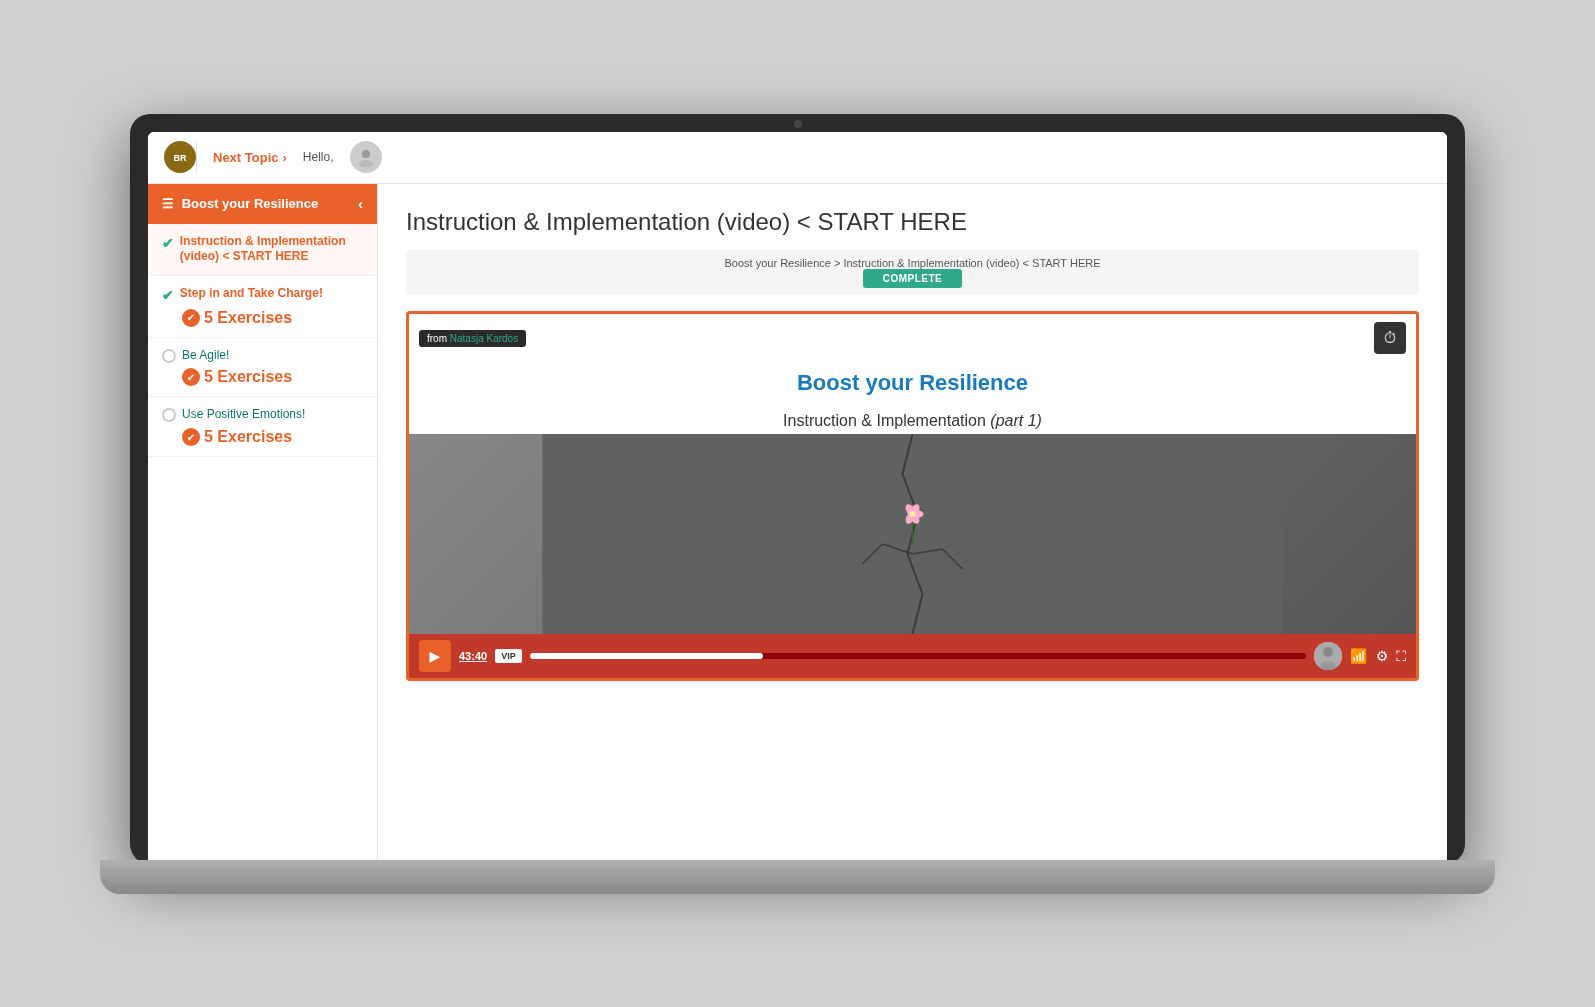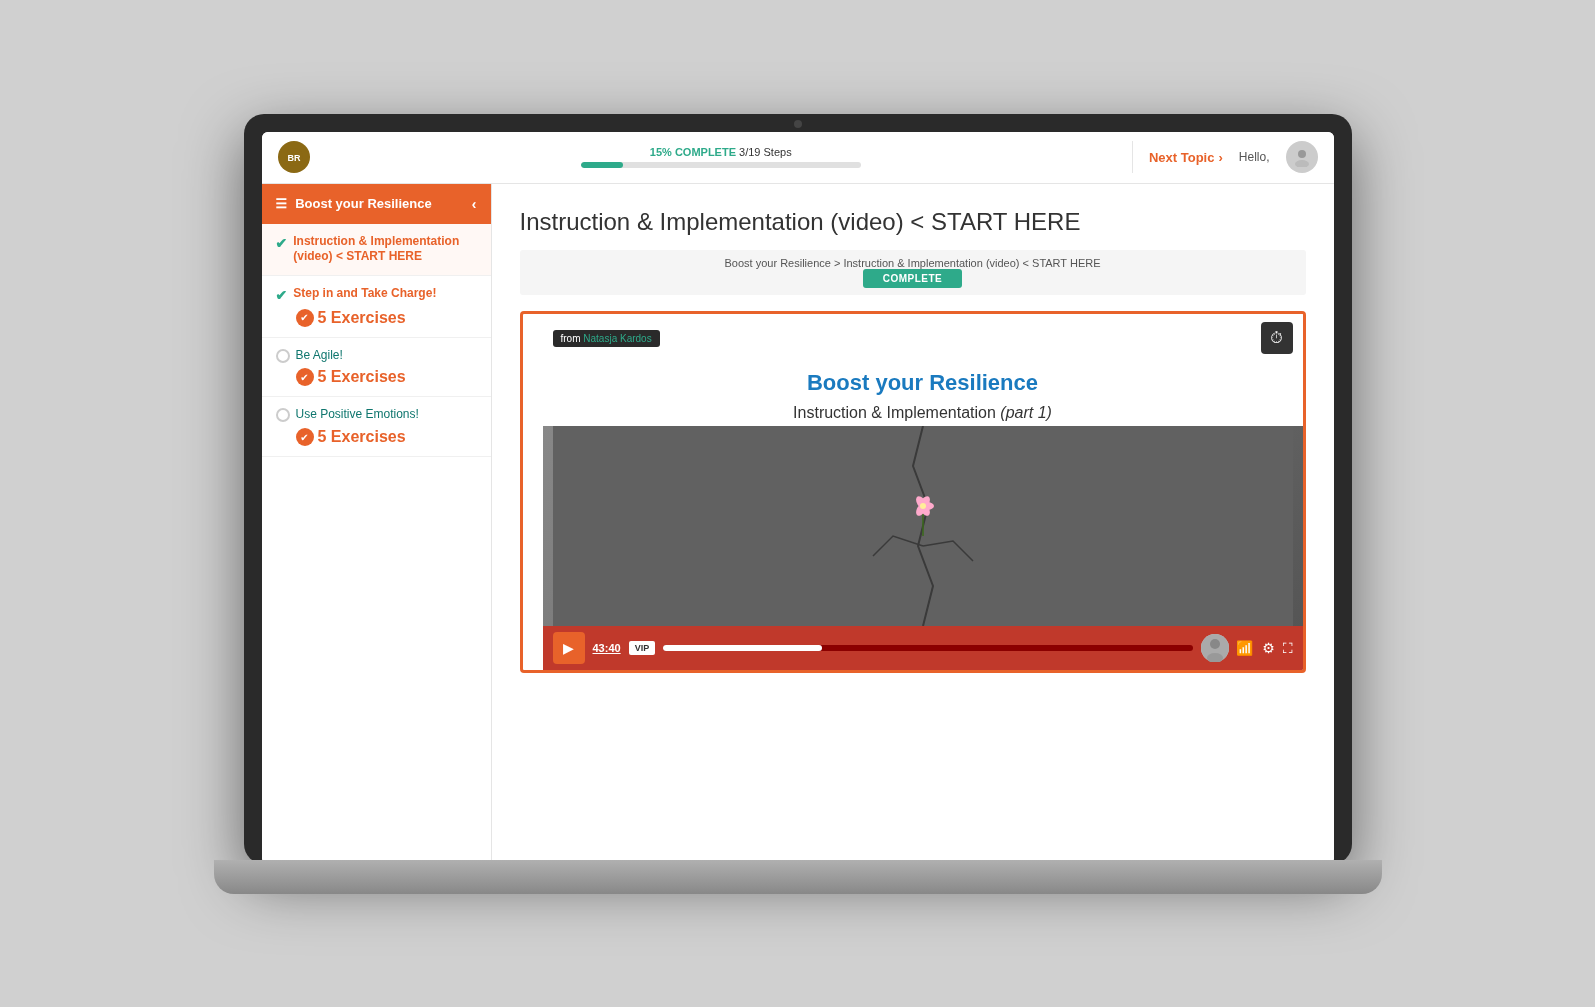--- a/index.html
+++ b/index.html
@@ -7,21 +7,21 @@
       background: #d0d0d0;
       display: flex;
       align-items: center;
       justify-content: center;
       min-height: 100vh;
       font-family: -apple-system, BlinkMacSystemFont, 'Segoe UI', Arial, sans-serif;
     }
 
     .laptop-wrapper {
       position: relative;
-      width: 1108px;
+      width: 1335px;
       height: 780px;
     }
 
     .laptop-body {
       position: absolute;
       top: 0; left: 0; right: 0; bottom: 30px;
       background: #2a2a2a;
       border-radius: 20px;
       padding: 18px 18px 0 18px;
       box-shadow: 0 20px 60px rgba(0,0,0,0.5);
@@ -301,21 +301,20 @@
       border-radius: 3px;
       letter-spacing: 0.5px;
     }
 
     
     .video-container {
       border: 3px solid #e8622a;
       border-radius: 4px;
       overflow: hidden;
       background: #fff;
-      padding-left: 20px;
     }
 
     .video-source-bar {
       background: #fff;
       padding: 8px 10px;
       display: flex;
       align-items: center;
       justify-content: space-between;
     }
 
@@ -351,21 +350,21 @@
 
     .video-main-title {
       color: #1a7abf;
       font-size: 22px;
       font-weight: 700;
     }
 
     .video-subtitle {
       font-size: 16px;
       color: #333;
-      margin-top: 8px;
+      margin-top: 16px;
     }
 
     .video-thumbnail {
       width: 100%;
       height: 200px;
       background: linear-gradient(135deg, #888 0%, #555 100%);
       position: relative;
       display: flex;
       align-items: center;
       justify-content: center;
@@ -463,29 +462,20 @@
     <div class="laptop-screen">
 
       <div class="top-nav">
         <div class="nav-logo">
           <svg width="20" height="20" viewBox="0 0 20 20">
             <circle cx="10" cy="10" r="9" fill="#8B6914"></circle>
             <text x="10" y="14" text-anchor="middle" fill="#fff" font-size="9" font-weight="bold">BR</text>
           </svg>
         </div>
 
-        <div class="nav-progress-section">
-          <div class="nav-progress-text">
-            <span class="progress-complete-label">15% COMPLETE</span>
-            <span class="progress-steps-label">3/19 Steps</span>
-          </div>
-          <div class="progress-bar-container">
-            <div class="progress-bar-fill"></div>
-          </div>
-        </div>
 
         <div class="nav-right">
           <a class="next-topic-btn">
             <span>Next Topic</span>
             <span>›</span>
           </a>
           <span class="nav-hello">Hello,</span>
           <div class="avatar-circle">
             <svg width="20" height="20" viewBox="0 0 20 20">
               <circle cx="10" cy="7" r="4" fill="#999"></circle>

